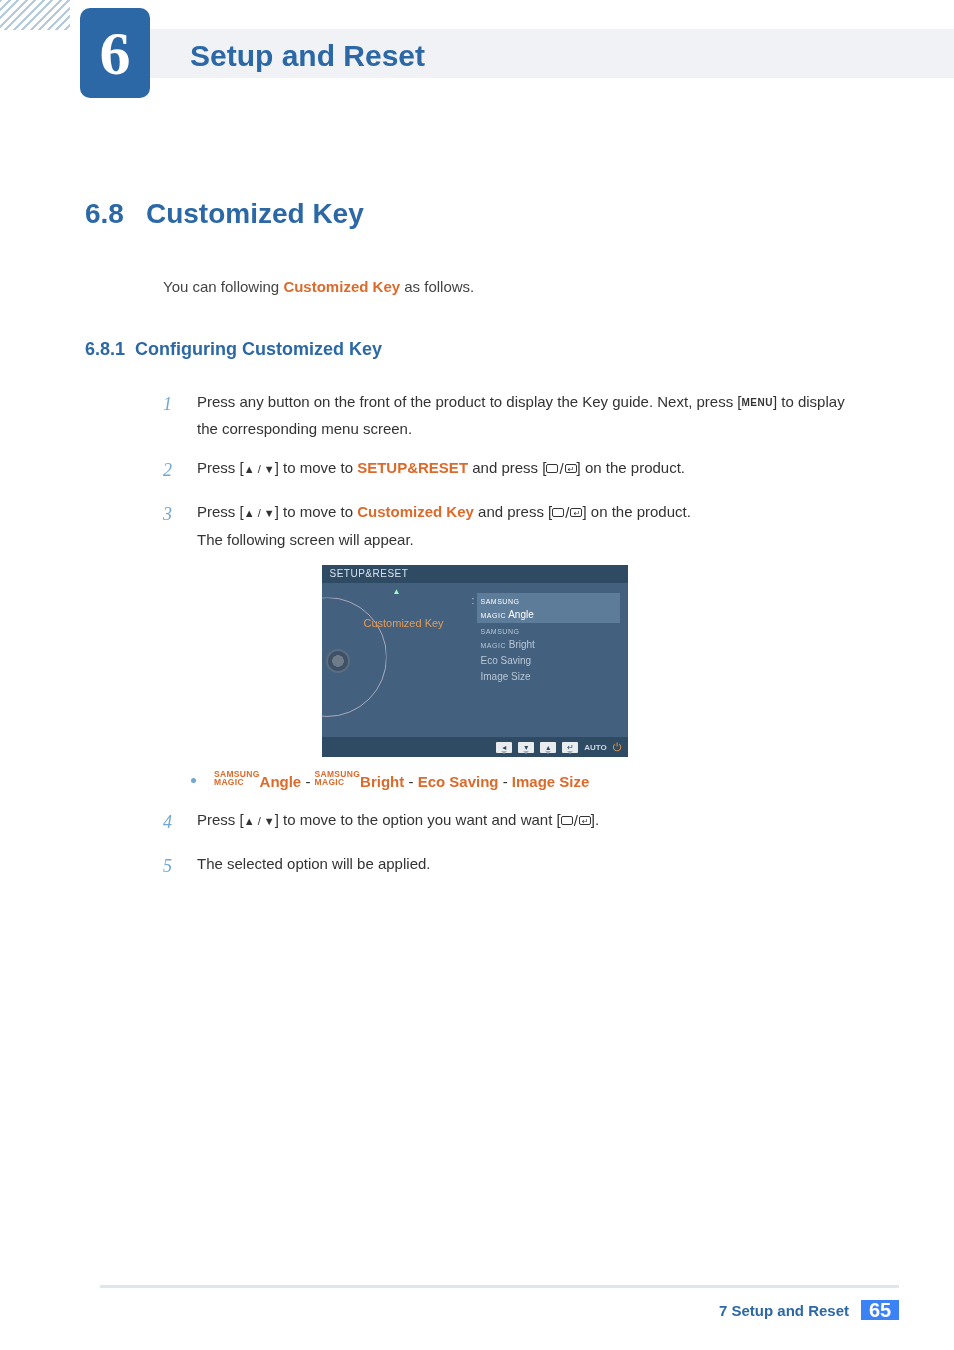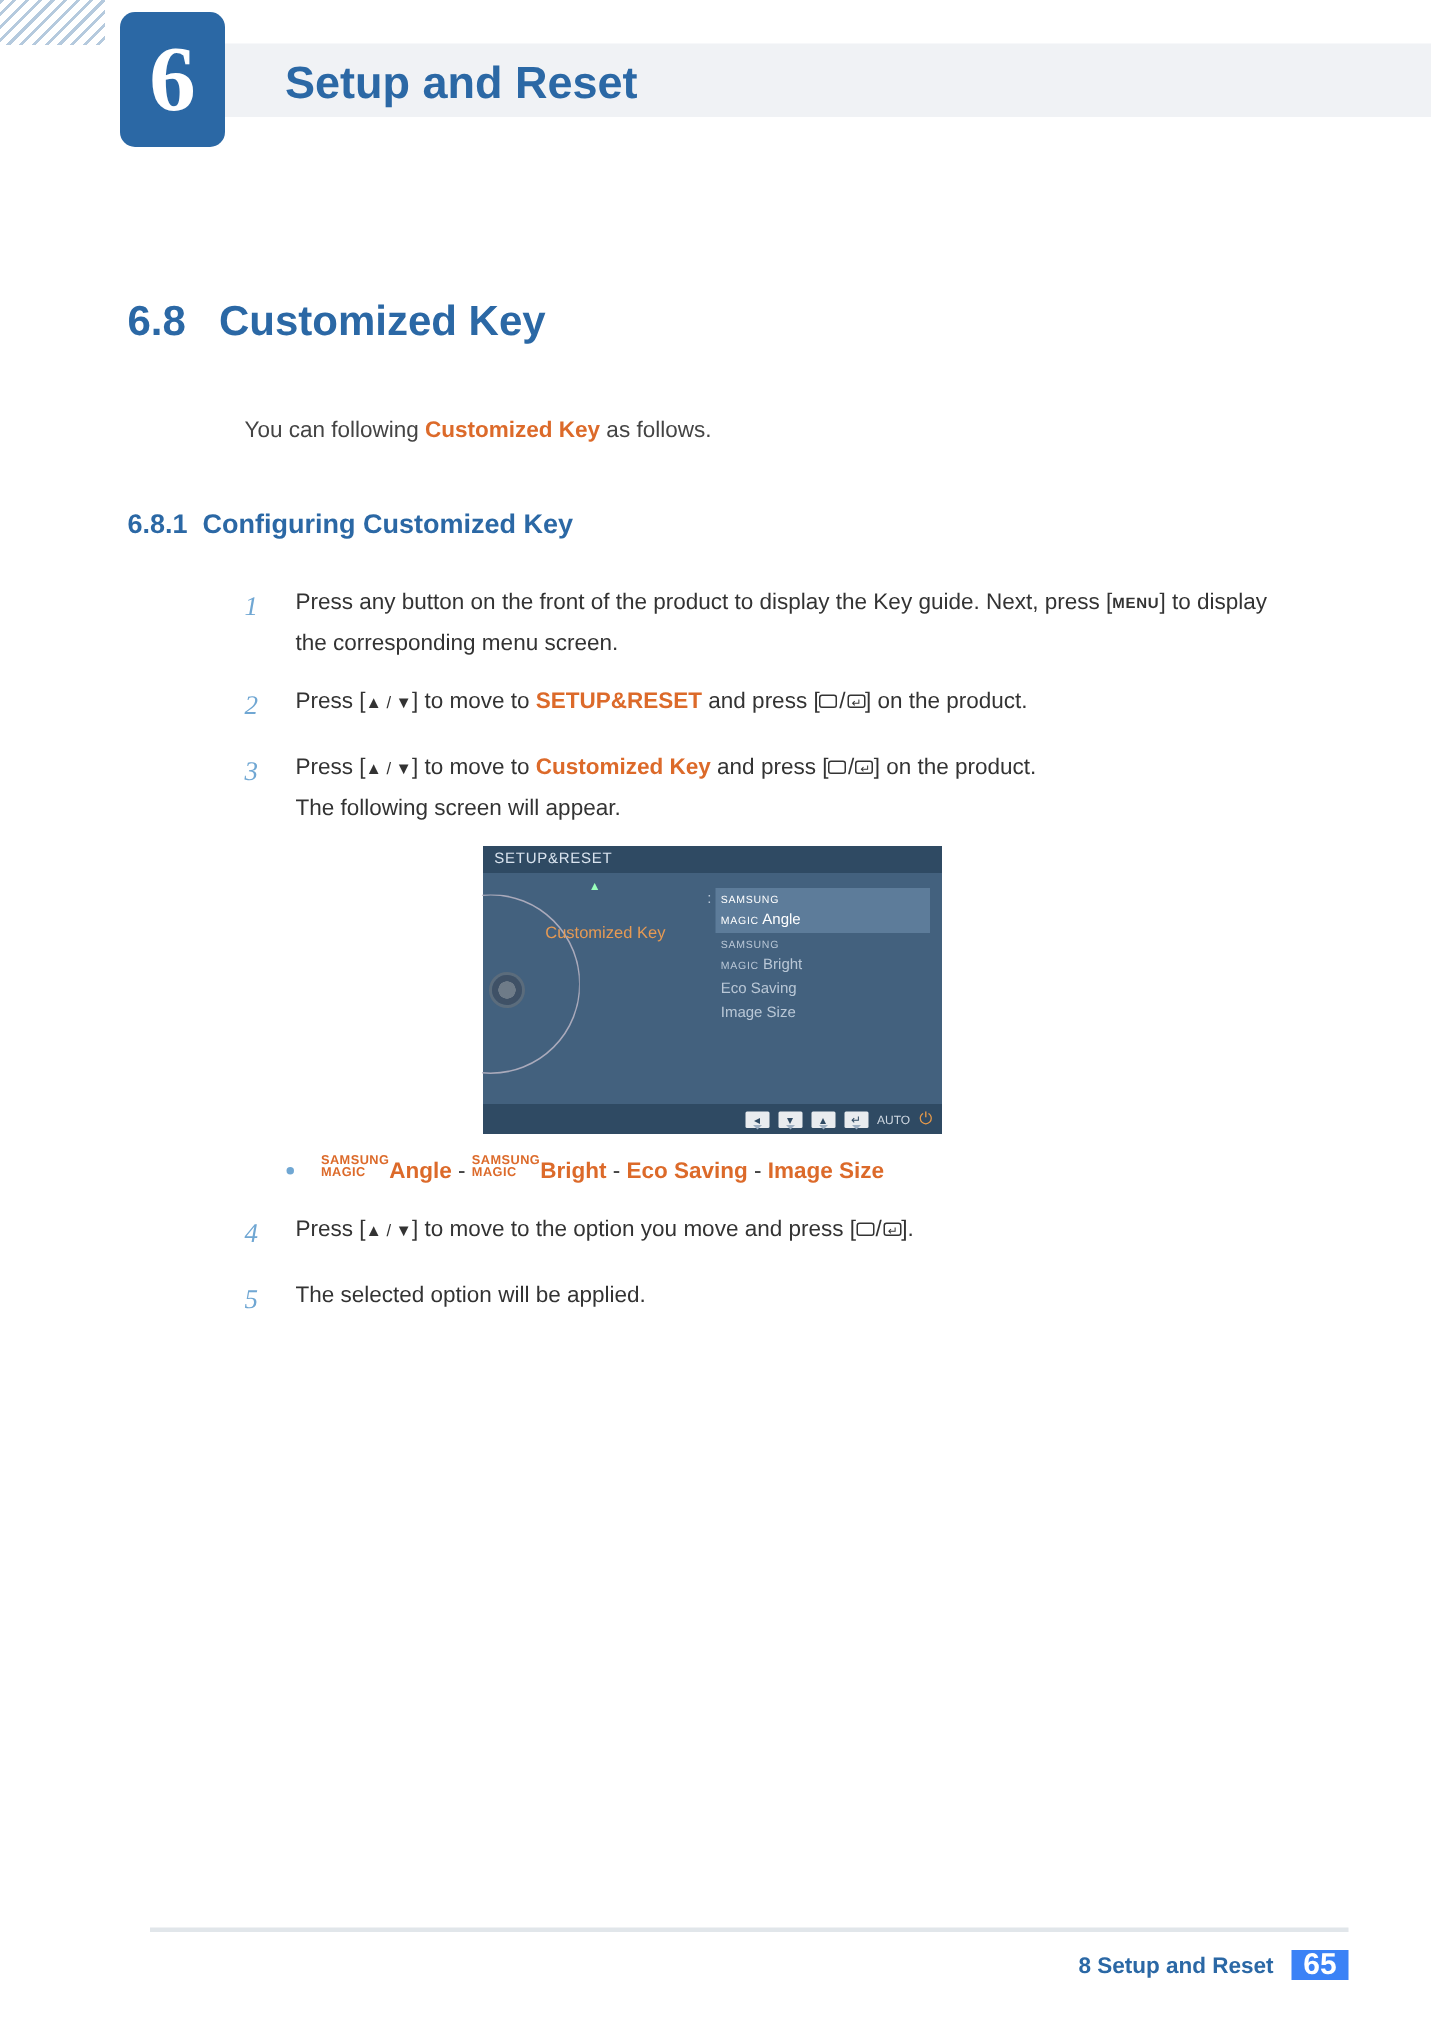--- a/index.html
+++ b/index.html
@@ -121,21 +121,21 @@
   .magic-small { font-size: 7px; letter-spacing: .5px; }
   .osd-colon { position:absolute; left:150px; top:30px; color:#b9c7d6; }
   .osd-footer {
     position:absolute; left:0; right:0; bottom:0; height:20px; background:#2f4a63;
     display:flex; justify-content:flex-end; align-items:center; gap:6px; padding-right:6px;
   }
   .osd-key { width:16px; height:11px; background:#e9ecef; color:#2f4a63; font-size:8px;
     display:flex; align-items:center; justify-content:center; border-radius:1px; position:relative;}
   .osd-key::after{content:""; position:absolute; bottom:-4px; left:50%; transform:translateX(-50%);
     border:3px solid transparent; border-top-color:#9fb0c2;}
-  .osd-auto { color:#cfd8e2; font-size:8px; }
+  .osd-auto { color:#cfd8e2; font-size:8px;font-weight:bold; }
   .osd-power { color:#e89a4a; font-size:11px; }
 
   .bullet-line {
     margin-left: 106px; display:flex; gap:18px; align-items:center; font-size:15px; margin-bottom:16px;
   }
   .bullet-dot { width:5px; height:5px; border-radius:50%; background:#70a7d3; }
   .magic-label { color:#dc6a2a; font-weight:700; }
   .magic-prefix { font-size: 8.5px; font-weight: 700; letter-spacing: .3px; display:inline-block; line-height:.9; vertical-align: 2px; }
   .magic-prefix span { display:block; }
 
@@ -241,28 +241,28 @@
     <span class="bullet-dot"></span>
     <span>
       <span class="magic-prefix magic-label"><span>SAMSUNG</span><span>MAGIC</span></span><span class="magic-label">Angle</span><span> - </span><span class="magic-prefix magic-label"><span>SAMSUNG</span><span>MAGIC</span></span><span class="magic-label">Bright</span><span> - </span><span class="magic-label">Eco Saving</span><span> - </span><span class="magic-label">Image Size</span>
     </span>
   </div>
 
   <div class="steps">
     <div class="step">
       <div class="step-num">4</div>
       <div class="step-body">
-        <span>Press [</span><span class="glyph arrow-icon">▲ / ▼</span><span>] to move to the option you move and press [</span><span class="src-enter"><span class="box1"></span>/<span class="box2"></span></span><span>].</span>
+        <span>Press [</span><span class="glyph arrow-icon">▲ / ▼</span><span>] to move to the option you want and want [</span><span class="src-enter"><span class="box1"></span>/<span class="box2"></span></span><span>].</span>
       </div>
     </div>
     <div class="step">
       <div class="step-num">5</div>
       <div class="step-body">The selected option will be applied.</div>
     </div>
   </div>
 
 </div>
 
 <div class="footer-bar"></div>
 <div class="page-footer">
-  <span class="footer-label">8 Setup and Reset</span>
+  <span class="footer-label">7 Setup and Reset</span>
   <span class="footer-pagebox">65</span>
 </div>
 
 </body></html>

